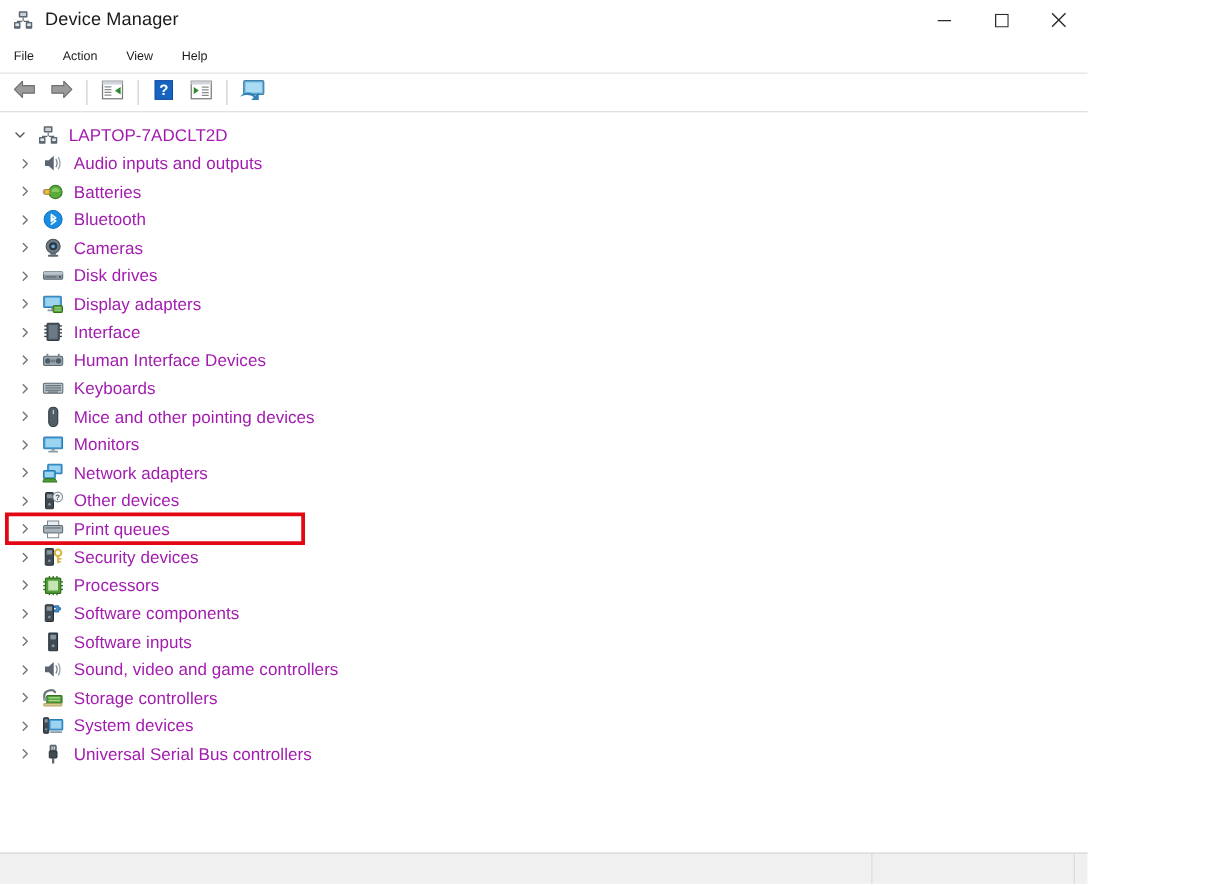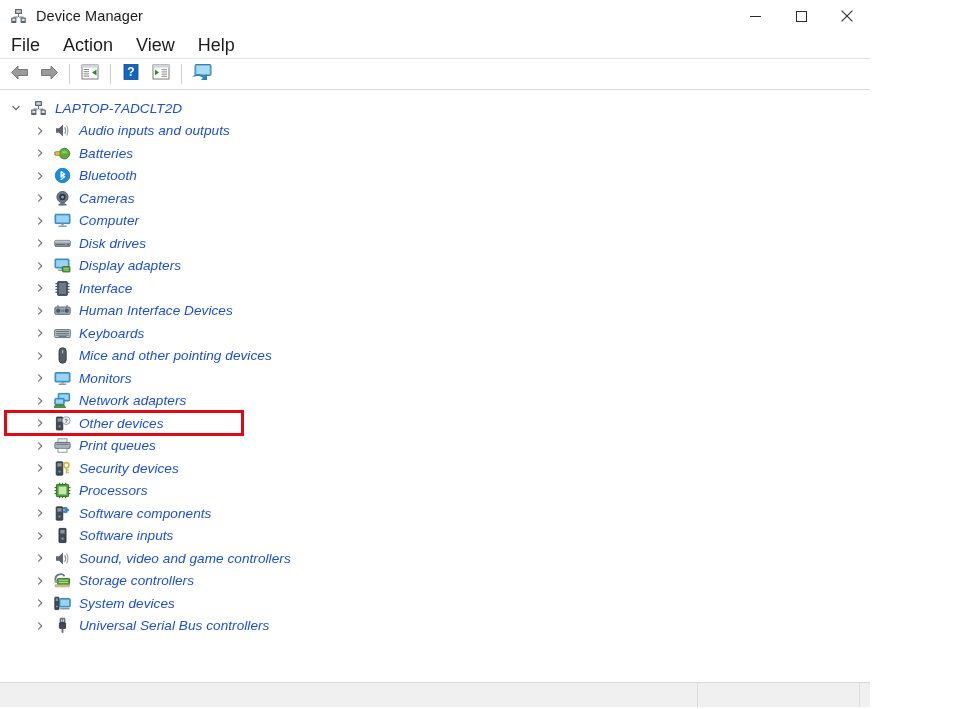--- a/index.html
+++ b/index.html
@@ -70,21 +70,21 @@
   
   .menubar {
     height: 26px;
     display: flex;
     align-items: center;
     flex: none;
     padding-left: 11px;
     background: #ffffff;
   }
   .menu-item {
-    font-size: 18px;
+    font-size: 10px;
     color: #1c1c1c;
     padding: 3px 11px 3px 0px;
     margin-right: 12px;
     white-space: nowrap;
   }
   .menu-item:last-child { margin-right: 0; }
 
   
   .toolbar {
     height: 30px;
@@ -126,21 +126,21 @@
     right: 0;
     bottom: 0;
   }
   .node {
     display: flex;
     align-items: center;
     height: 22.5px;
     position: relative;
   }
   .node.root { padding-left: 8px; }
-  .node.child { padding-left: 32px; }
+  .node.child { padding-left: 12px; }
 
   .chev {
     width: 16px;
     height: 16px;
     flex: none;
     display: flex;
     align-items: center;
     justify-content: center;
     color: #767676;
   }
@@ -150,24 +150,23 @@
     margin-left: 6px;
     margin-right: 8px;
     flex: none;
     display: flex;
     align-items: center;
     justify-content: center;
   }
   .node-icon svg { display: block; }
   .node-label {
     font-size: 13.6px;
-    color: #1d4ed8;
+    color: #a21caf;
     white-space: nowrap;
     letter-spacing: 0.05px;
-    font-style: italic;
   }
 
   
   .annotation {
     position: absolute;
     left: 4px;
     width: 240px;
     height: 26px;
     border: 3px solid #e30613;
     box-sizing: border-box;
@@ -403,36 +402,20 @@
             <circle cx="8.5" cy="7" r="5.6" fill="#6e7b85" stroke="#4a555e" stroke-width="0.9"></circle>
             <circle cx="8.5" cy="7" r="3.2" fill="#2c3640"></circle>
             <circle cx="8.5" cy="7" r="1.5" fill="#6aa8d8"></circle>
             <rect x="6.3" y="12.3" width="4.4" height="1.5" fill="#5b6670"></rect>
             <rect x="4.4" y="13.8" width="8.2" height="1.6" rx="0.6" fill="#5b6670"></rect>
           </svg>
         </span>
         <span class="node-label">Cameras</span>
       </div>
 
-      <div class="node child">
-        <span class="chev">
-          <svg width="10" height="10" viewBox="0 0 10 10">
-              <path d="M3.6 1.8 L6.8 5 L3.6 8.2" fill="none" stroke="#767676" stroke-width="1.15" stroke-linecap="round" stroke-linejoin="round"></path>
-            </svg>
-        </span>
-        <span class="node-icon">
-          <svg width="17" height="17" viewBox="0 0 17 17">
-            <rect x="1" y="2.2" width="15" height="9.4" rx="0.8" fill="#4aa3dc" stroke="#2b7bb0" stroke-width="0.9"></rect>
-            <rect x="2.3" y="3.5" width="12.4" height="6.8" fill="#9cd3ef"></rect>
-            <rect x="7.3" y="11.6" width="2.4" height="1.8" fill="#8d99a3"></rect>
-            <rect x="4.4" y="13.4" width="8.2" height="1.5" rx="0.5" fill="#8d99a3"></rect>
-          </svg>
-        </span>
-        <span class="node-label">Computer</span>
-      </div>
 
       <div class="node child">
         <span class="chev">
           <svg width="10" height="10" viewBox="0 0 10 10">
               <path d="M3.6 1.8 L6.8 5 L3.6 8.2" fill="none" stroke="#767676" stroke-width="1.15" stroke-linecap="round" stroke-linejoin="round"></path>
             </svg>
         </span>
         <span class="node-icon">
           <svg width="17" height="17" viewBox="0 0 17 17">
             <rect x="0.8" y="5.4" width="15.4" height="6" rx="1" fill="#8e9aa3" stroke="#5d6970" stroke-width="0.9"></rect>

